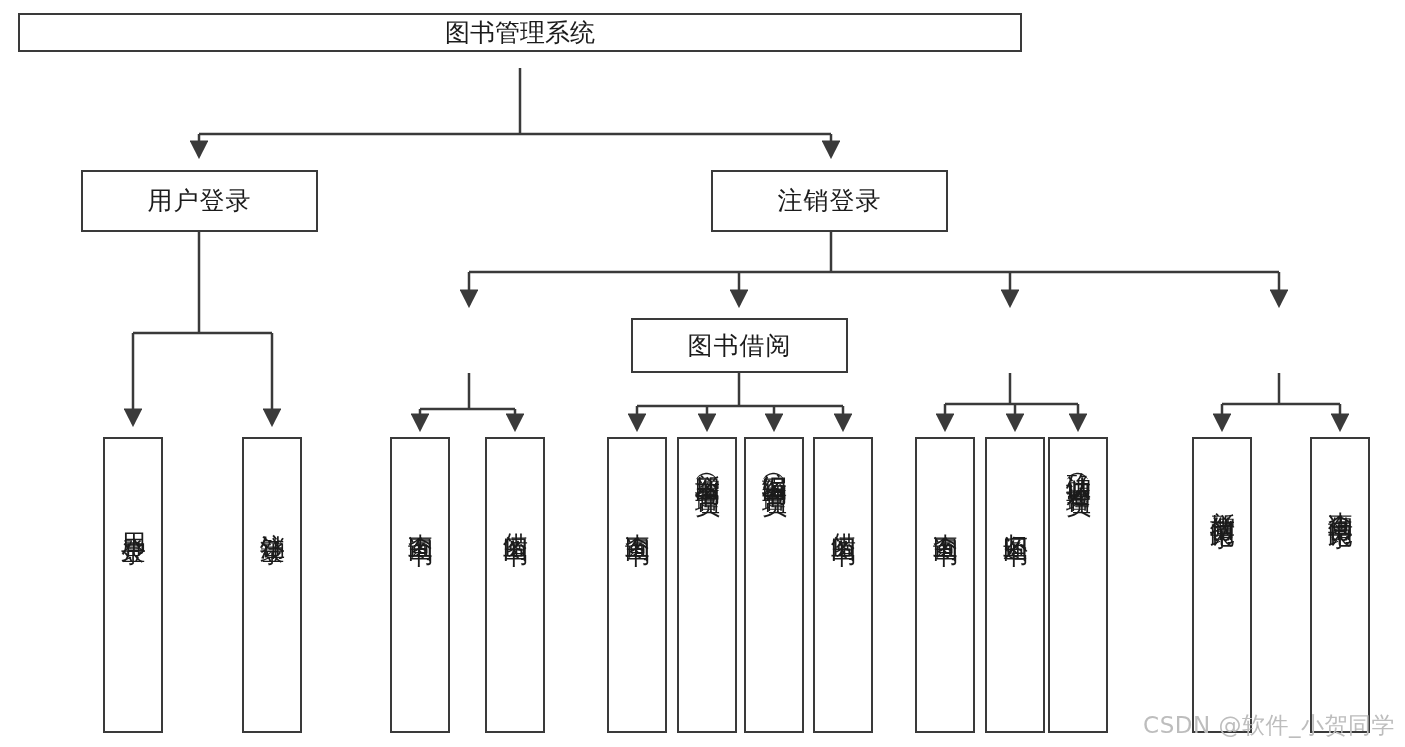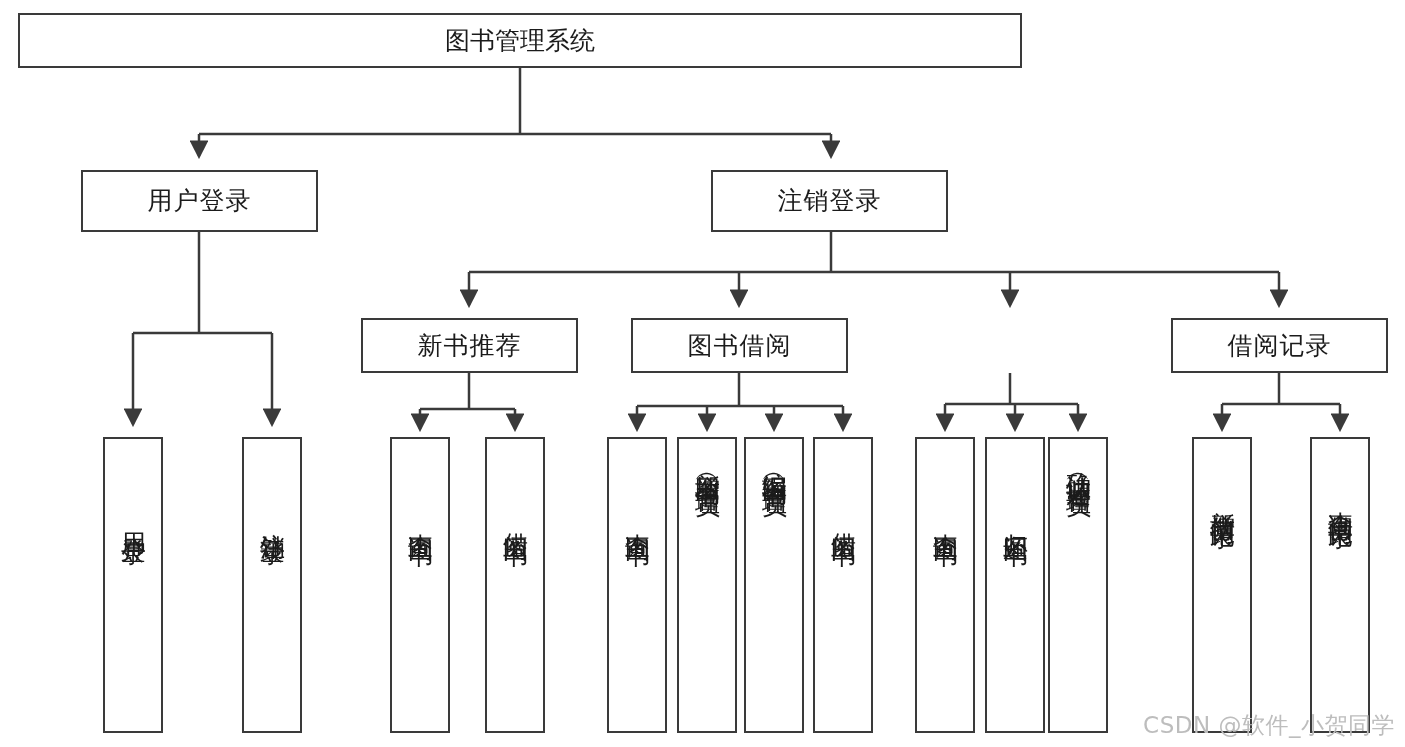--- a/index.html
+++ b/index.html
@@ -131,40 +131,34 @@
       <path d="M 1015 404 L 1015 429" marker-end="url(#arrow)"></path>
       <path d="M 1078 404 L 1078 429" marker-end="url(#arrow)"></path>
 
       <path d="M 1279 373 L 1279 404"></path>
       <path d="M 1222 404 L 1340 404"></path>
       <path d="M 1222 404 L 1222 429" marker-end="url(#arrow)"></path>
       <path d="M 1340 404 L 1340 429" marker-end="url(#arrow)"></path>
     </g>
   </svg>
 
-  <div class="node root" style="left:18px; top:13px; width:1004px; height:55px;">
+  <div class="node root" style="left:18px; top:13px; width:1004px; height:39px;">
     <span>图书管理系统</span>
   </div>
 
   <div class="node horiz" style="left:81px; top:170px; width:237px; height:62px;">
     <span>用户登录</span>
   </div>
   <div class="node horiz" style="left:711px; top:170px; width:237px; height:62px;">
     <span>注销登录</span>
   </div>
 
-  <div class="node horiz" style="left:361px; top:318px; width:217px; height:55px;">
-    <span>新书推荐</span>
-  </div>
   <div class="node horiz" style="left:631px; top:318px; width:217px; height:55px;">
     <span>图书借阅</span>
   </div>
-  <div class="node horiz" style="left:1171px; top:318px; width:217px; height:55px;">
-    <span>借阅记录</span>
-  </div>
 
   <div class="leaf mid" style="left:103px; top:437px; width:60px; height:296px;">
     <span class="vtext">用户登录</span>
   </div>
   <div class="leaf mid" style="left:242px; top:437px; width:60px; height:296px;">
     <span class="vtext">注销登录</span>
   </div>
 
   <div class="leaf mid" style="left:390px; top:437px; width:60px; height:296px;">
     <span class="vtext">查询图书</span>

